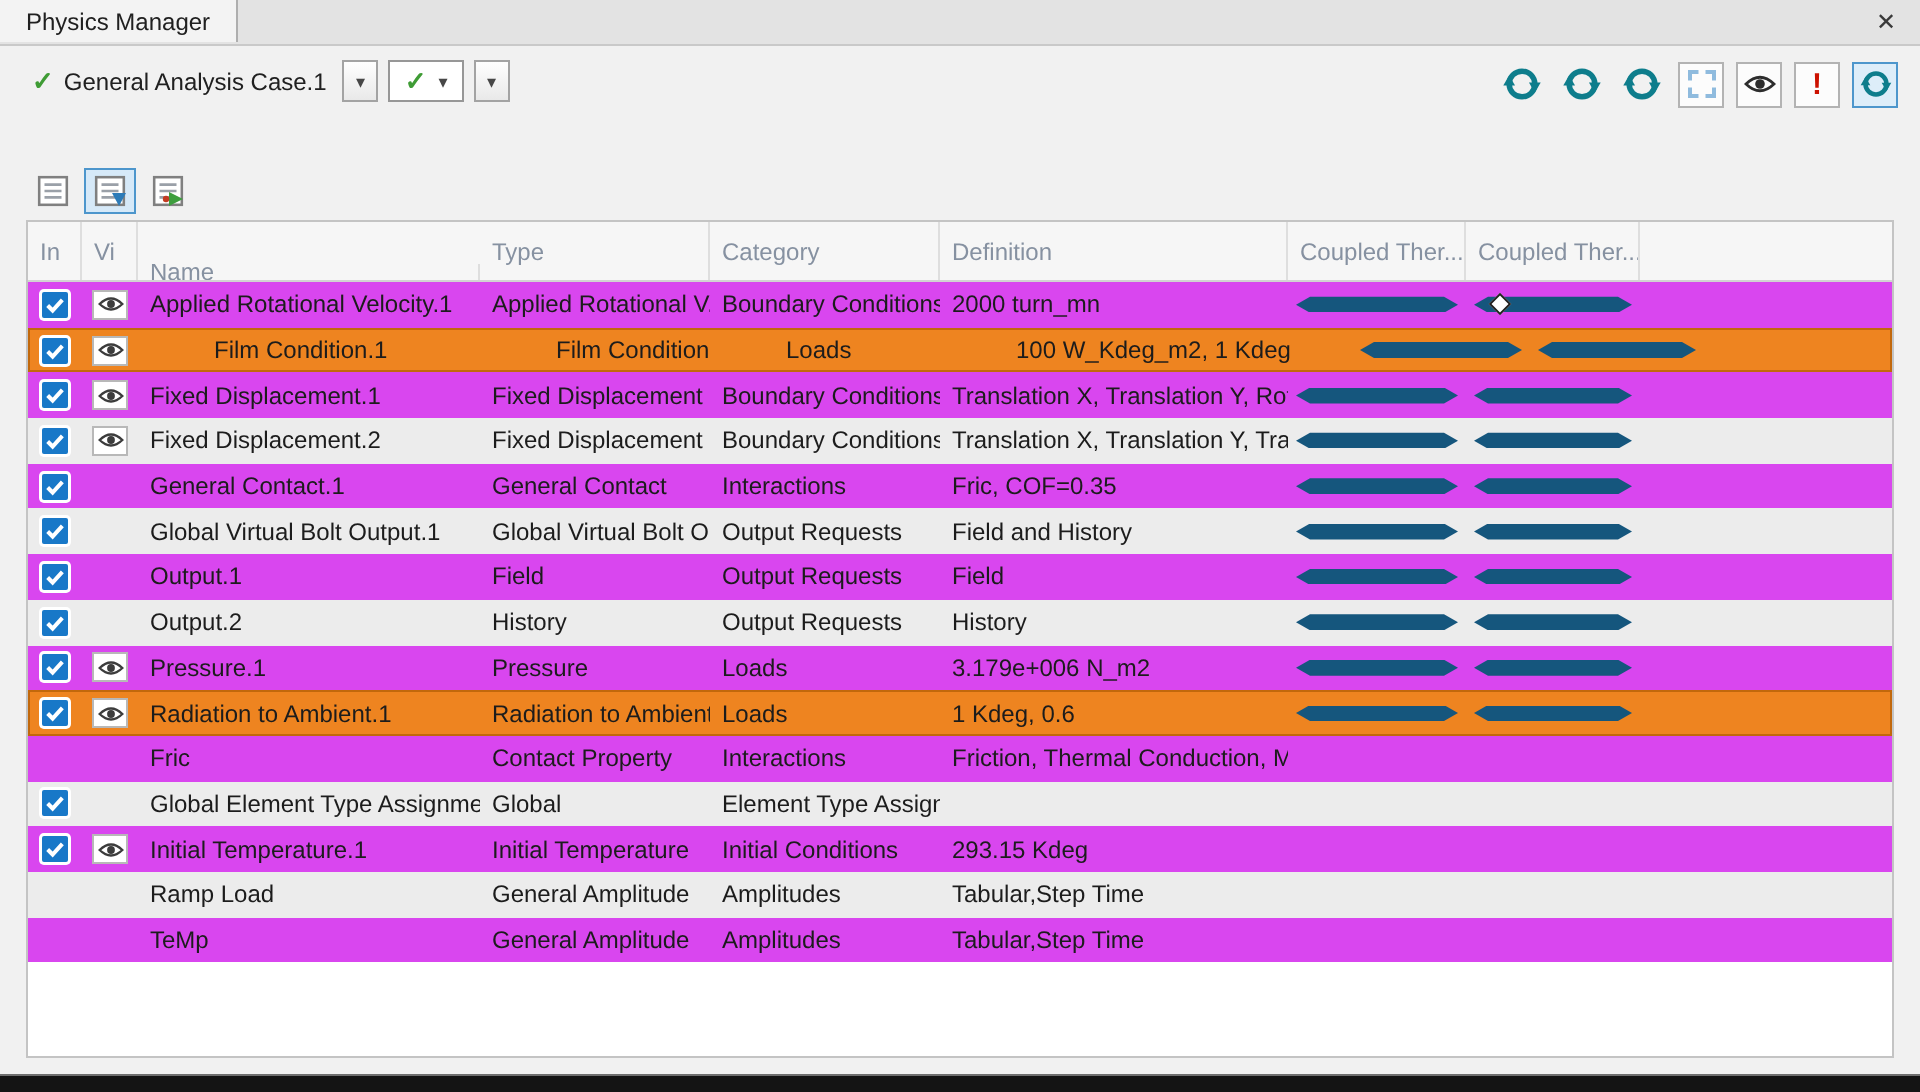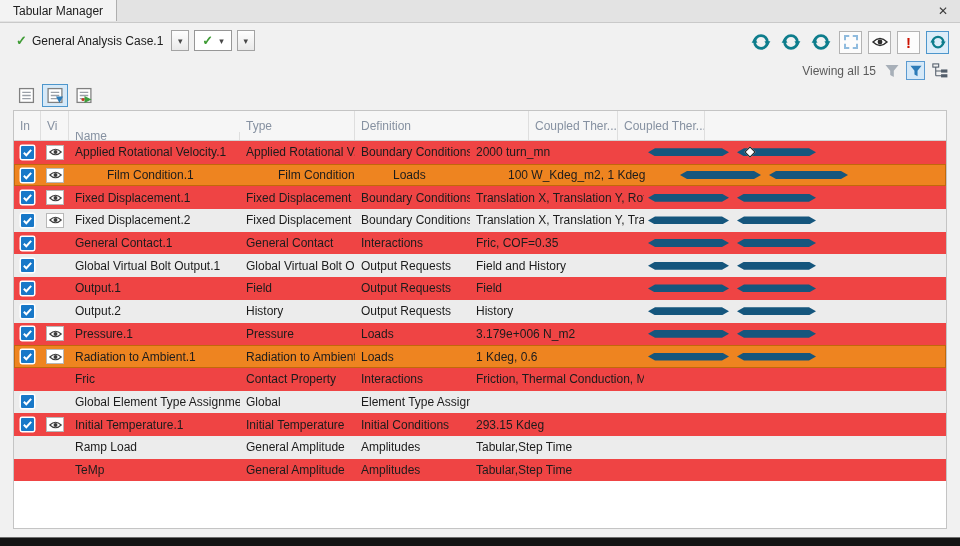--- a/index.html
+++ b/index.html
@@ -53,21 +53,21 @@
   .tool-btn.active{border:1px solid #4D96CC;background:#D6E9F8;}
   
   .table-wrap{
     position:absolute;left:13px;right:13px;top:110px;bottom:8px;
     background:#fff;border:1px solid #c4c4c4;box-sizing:border-box;overflow:hidden;
   }
   .thead{display:flex;height:30px;background:#f6f6f6;border-bottom:1px solid #d2d2d2;box-sizing:border-box;}
   .hcell{display:flex;align-items:center;padding-left:6px;font-size:12px;color:#8691A1;
     border-right:1px solid #dedede;box-sizing:border-box;white-space:nowrap;overflow:hidden;flex:0 0 auto;}
   .hcell.filler{flex:1 1 auto;border-right:none;}
-  .trow{display:flex;height:22.7px;background:#ef4444;}
+  .trow{display:flex;height:22.7px;background:#d946ef;}
   .trow.shaded{background:#ececec;}
   .trow.selected{background:var(--sel-color,#EE8420);box-shadow:inset 0 0 0 1px #C2680B;}
   .tcell{height:100%;display:flex;align-items:center;box-sizing:border-box;overflow:hidden;white-space:nowrap;flex:0 0 auto;}
   .tcell.center{justify-content:center;}
   .tcell.text{padding-left:6px;font-size:12px;color:#1c1c1c;}
   .tcell.filler{flex:1 1 auto;}
   .checkbox{width:13px;height:13px;background:var(--cb-color,#1878C8);border-radius:1px;
     display:flex;align-items:center;justify-content:center;box-shadow:0 0 0 1.5px #fff;}
   .eyebtn{width:18px;height:15px;background:#fff;border:1px solid #b8b8b8;box-sizing:border-box;
     display:flex;align-items:center;justify-content:center;}
@@ -105,21 +105,21 @@
       <rect x="1.5" y="1.5" width="13" height="13" fill="#fff" stroke="#808080" stroke-width="1.2"></rect>
       <path d="M4 5 H12 M4 8 H12 M4 11 H12" fill="none" stroke="#9aa0a8" stroke-width="1.2"></path>
     </symbol>
   </defs>
 </svg>
 
 <div class="panel">
 
   <div class="tabstrip">
     <div class="tab">
-      <span>Tabular Manager</span>
+      <span>Physics Manager</span>
     </div>
     <div class="close-btn">
       <span>✕</span>
     </div>
   </div>
 
   <div class="combo-row">
     <div class="combo-flat">
       <span class="gcheck">✓</span>
       <span class="combo-label">General Analysis Case.1</span>
@@ -163,38 +163,20 @@
     <div class="boxed">
       <span class="warn-glyph">!</span>
     </div>
     <div class="boxed active">
       <svg width="18" height="18" style="color:#0E7D8C">
           <use href="#sym-update"></use>
         </svg>
     </div>
   </div>
 
-  <div class="viewing-row">
-    <span class="viewing-text">Viewing all 15</span>
-    <div class="icon-plain funnel-idle">
-      <svg width="14" height="14">
-          <use href="#sym-funnel"></use>
-        </svg>
-    </div>
-    <div class="funnel-active-box">
-      <svg width="12" height="12">
-          <use href="#sym-funnel"></use>
-        </svg>
-    </div>
-    <div class="icon-plain tree-gray">
-      <svg width="17" height="15">
-          <use href="#sym-tree"></use>
-        </svg>
-    </div>
-  </div>
 
   <div class="left-icons">
     <div class="tool-btn">
       <svg width="17" height="17" viewBox="0 0 17 17">
         <use href="#sym-doclist"></use>
       </svg>
     </div>
     <div class="tool-btn active">
       <svg width="18" height="17" viewBox="0 0 18 17">
         <use href="#sym-doclist"></use>
@@ -209,20 +191,21 @@
       </svg>
     </div>
   </div>
 
   <div class="table-wrap">
     <div class="thead">
         <div class="hcell" style="width: 27px;">In</div>
         <div class="hcell" style="width: 28px;">Vi</div>
         <div class="hcell" style="width: 171px; margin-top: 21px;">Name</div>
         <div class="hcell" style="width: 115px;">Type</div>
+        <div class="hcell" style="width: 115px;">Category</div>
         <div class="hcell" style="width: 174px;">Definition</div>
         <div class="hcell" style="width: 89px;">Coupled Ther...</div>
         <div class="hcell" style="width: 87px;">Coupled Ther...</div>
         <div class="hcell filler"></div>
       </div>
     <div class="tbody">
         <div class="trow">
           <div class="tcell center" style="width: 27px;">
             <div class="checkbox">
               <svg width="11" height="11" viewBox="0 0 12 12">

